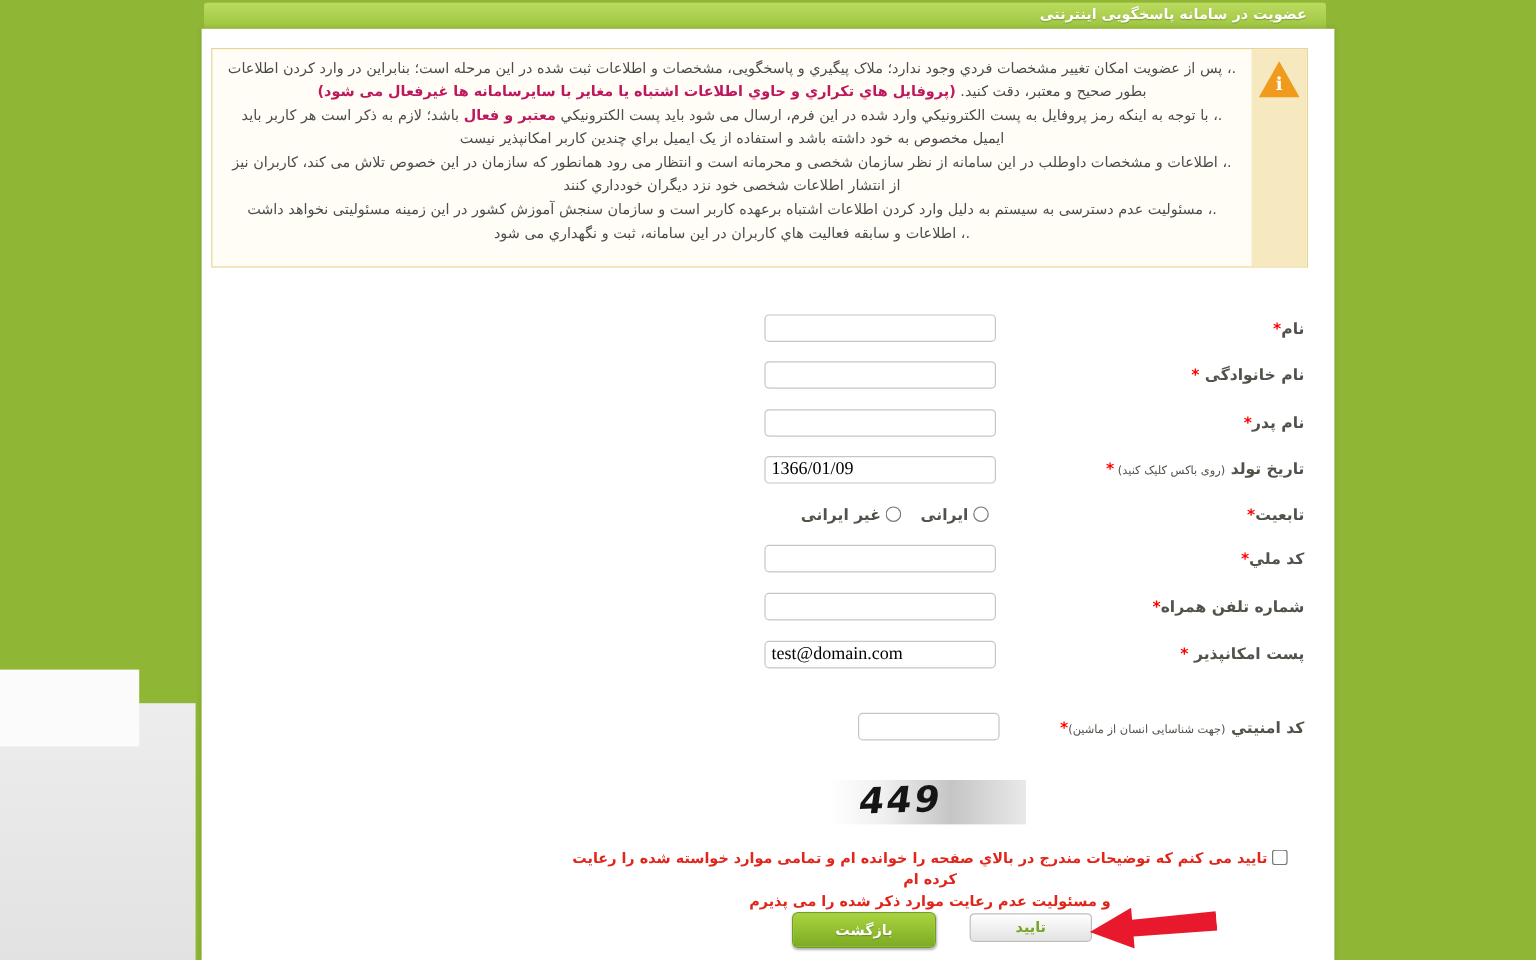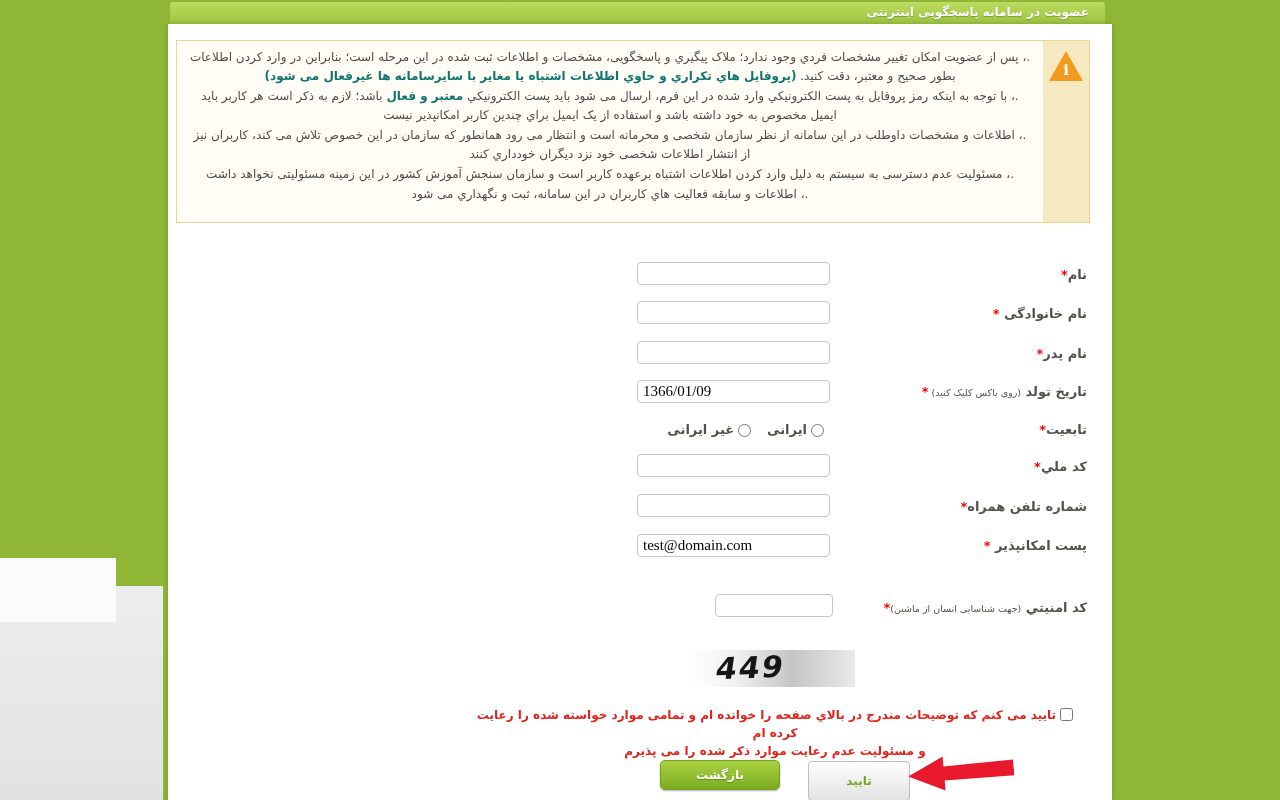--- a/index.html
+++ b/index.html
@@ -43,42 +43,42 @@
   }
   .warn-icon .i-glyph {
     position: absolute; left: 0; right: 0; bottom: 2px; text-align: center;
     color: #fff; font-size: 15px; font-weight: bold; font-family: "DejaVu Serif", serif;
   }
   .notice-text {
     flex: 1; padding: 7px 12px 6px 12px;
     font-size: 12px; line-height: 19px; color: #4c4c4c; text-align: center;
   }
   .notice-line { margin-bottom: 1px; }
-  .notice-line .bold { font-weight: bold; color: #0f766e; }
+  .notice-line .bold { font-weight: bold; color: #be185d; }
   
   .row-label {
     position: absolute; right: 25px; font-size: 13px; font-weight: bold;
     color: #53524a; white-space: nowrap; text-align: center;
   }
   .row-label .hint { font-size: 9.5px; font-weight: normal; }
   .req { color: #ff0000; font-weight: bold; }
   .txt {
     position: absolute; right: 282px; width: 193px; height: 23px;
     border: 1px solid #c6c6c6; border-radius: 4px; background: #fff;
     padding: 0 5px; font-size: 14px; outline: none;
   }
   .txt.serif { font-family: "Liberation Serif", serif; font-size: 15px; }
   .txt.ltr { direction: ltr; }
   .txt.date { }
   .txt.narrow { right: 279px; width: 118px; }
   .radio-group {
     position: absolute; right: 288px; display: flex; gap: 16px;
     font-size: 13px; font-weight: bold; color: #53524a;
   }
-  .radio-group label { display: flex; align-items: flex-end; gap: 4px; cursor: pointer; }
+  .radio-group label { display: flex; align-items: flex-start; gap: 4px; cursor: pointer; }
   .captcha-img {
     position: absolute; right: 257px; top: 626px; width: 165px; height: 37px;
     background: linear-gradient(to right, #ffffff 0%, #f0f0f0 28%, #c5c5c5 62%, #e9e9e9 100%);
     direction: ltr; text-align: left; padding-left: 26px; overflow: hidden;
   }
   .captcha-digits {
     display: inline-block; font-weight: bold; font-size: 30px; line-height: 36px;
     color: #151515; letter-spacing: 2px; transform: skewX(-10deg) rotate(-2deg);
     font-family: "DejaVu Sans", sans-serif;
   }
@@ -90,21 +90,21 @@
   .agreement input { vertical-align: -2px; margin-left: 4px; }
   .btn-back {
     position: absolute; left: 492px; top: 736px; width: 120px; height: 30px;
     border-radius: 5px; border: 1px solid #71a01f;
     background: linear-gradient(#aad341, #7cab22);
     color: #ffffff; font-weight: bold; font-size: 12px; cursor: pointer;
     box-shadow: 0 1px 2px rgba(0,0,0,.3); text-shadow: 0 1px 1px rgba(0,0,0,.25);
     font-family: "DejaVu Sans", sans-serif;
   }
   .btn-submit {
-    position: absolute; left: 640px; top: 737px; width: 102px; height: 40px;
+    position: absolute; left: 640px; top: 737px; width: 102px; height: 24px;
     border-radius: 4px; border: 1px solid #bdbdbd;
     background: linear-gradient(#ffffff, #e2e2e2);
     color: #7aa427; font-weight: bold; font-size: 12px; cursor: pointer;
     font-family: "DejaVu Sans", sans-serif;
   }
   .annot-arrow {
     position: absolute; left: 740px; top: 728px; width: 106px; height: 40px;
     transform: rotate(-5deg);
   }
   .artifact-gray {

